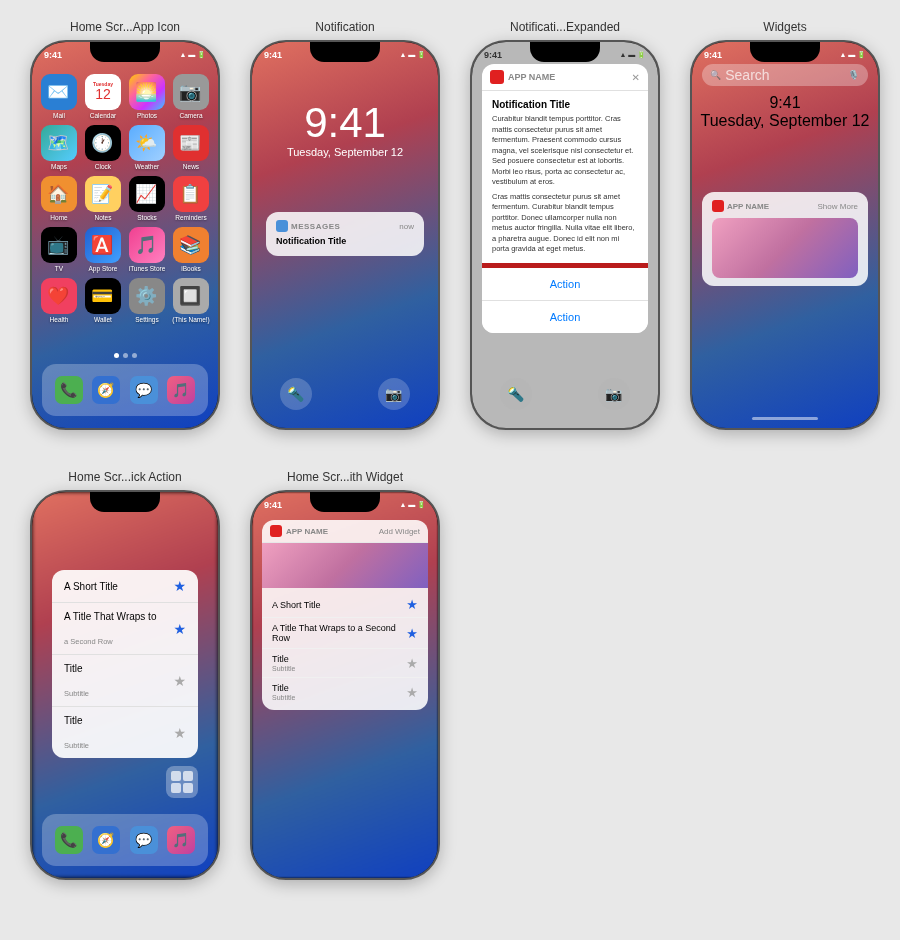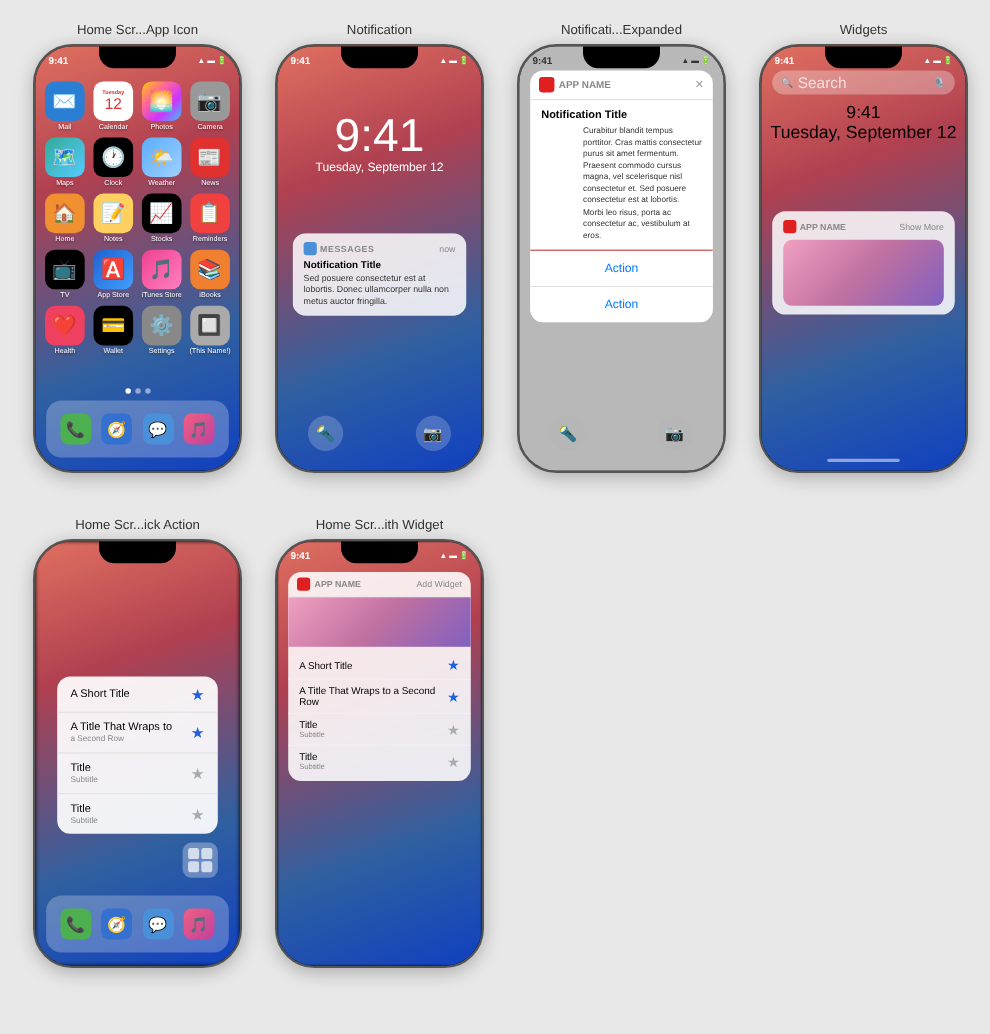--- a/index.html
+++ b/index.html
@@ -293,24 +293,23 @@
     .exp-title {
       font-size: 10px;
       font-weight: 600;
       color: #000;
       margin-bottom: 4px;
     }
     .exp-text {
       font-size: 7.5px;
       color: #333;
       line-height: 1.4;
-      margin-left: 38px;
     }
     .action-buttons {
-      border-top: 1px solid #b91c1c;
+      border-top: 5px solid #b91c1c;
     }
     .action-btn {
       display: block;
       width: 100%;
       padding: 10px;
       text-align: center;
       font-size: 11px;
       color: #007aff;
       background: #fff;
       border: none;
@@ -429,21 +428,21 @@
       align-items: center;
       padding: 8px 12px;
       border-bottom: 1px solid #e0e0e0;
       font-size: 10px;
       color: #000;
     }
     .qa-item:last-child { border-bottom: none; }
     .qa-item-subtitle {
       font-size: 7.5px;
       color: #888;
-      margin-top: 0;
+      margin-top: 15px;
     }
     .qa-star {
       font-size: 14px;
       color: #555;
     }
     .qa-star.active { color: #2060e0; }
     .grid-icon-container {
       position: absolute;
       bottom: 80px;
       right: 20px;
@@ -679,21 +678,20 @@
       </div>
       <div class="notification-card">
         <div class="notif-header">
           <div class="notif-app-name">
             <div class="notif-app-icon-sm"></div>
             <span>MESSAGES</span>
           </div>
           <span class="notif-time">now</span>
         </div>
         <div class="notif-title">Notification Title</div>
-        <div class="notif-body">Sed posuere consectetur est at lobortis. Donec ullamcorper nulla non metus auctor fringilla.</div>
       </div>
       <div class="lock-bottom-icons">
         <div class="lock-icon-circle">🔦</div>
         <div class="lock-icon-circle">📷</div>
       </div>
     </div>
   </div>
 
   <div class="phone-col">
     <div class="phone-label">Notificati...Expanded</div>
@@ -707,20 +705,21 @@
         <div class="expanded-header">
           <div class="exp-app-info">
             <div class="exp-app-icon"></div>
             <span class="exp-app-name">APP NAME</span>
           </div>
           <span class="exp-close">✕</span>
         </div>
         <div class="expanded-body">
           <div class="exp-title">Notification Title</div>
           <div class="exp-text">Curabitur blandit tempus porttitor. Cras mattis consectetur purus sit amet fermentum. Praesent commodo cursus magna, vel scelerisque nisl consectetur et. Sed posuere consectetur est at lobortis. Morbi leo risus, porta ac consectetur ac, vestibulum at eros.</div>
+          <div class="exp-text" style="margin-top:4px;">Cras mattis consectetur purus sit amet fermentum. Curabitur blandit tempus porttitor. Donec ullamcorper nulla non metus auctor fringilla. Nulla vitae elit libero, a pharetra augue. Donec id elit non mi porta gravida at eget metus.</div>
         </div>
         <div class="action-buttons">
           <button class="action-btn">Action</button>
           <button class="action-btn">Action</button>
         </div>
       </div>
       <div class="lock-bottom-icons">
         <div class="lock-icon-circle" style="background:rgba(180,180,180,0.3);">🔦</div>
         <div class="lock-icon-circle" style="background:rgba(180,180,180,0.3);">📷</div>
       </div>

